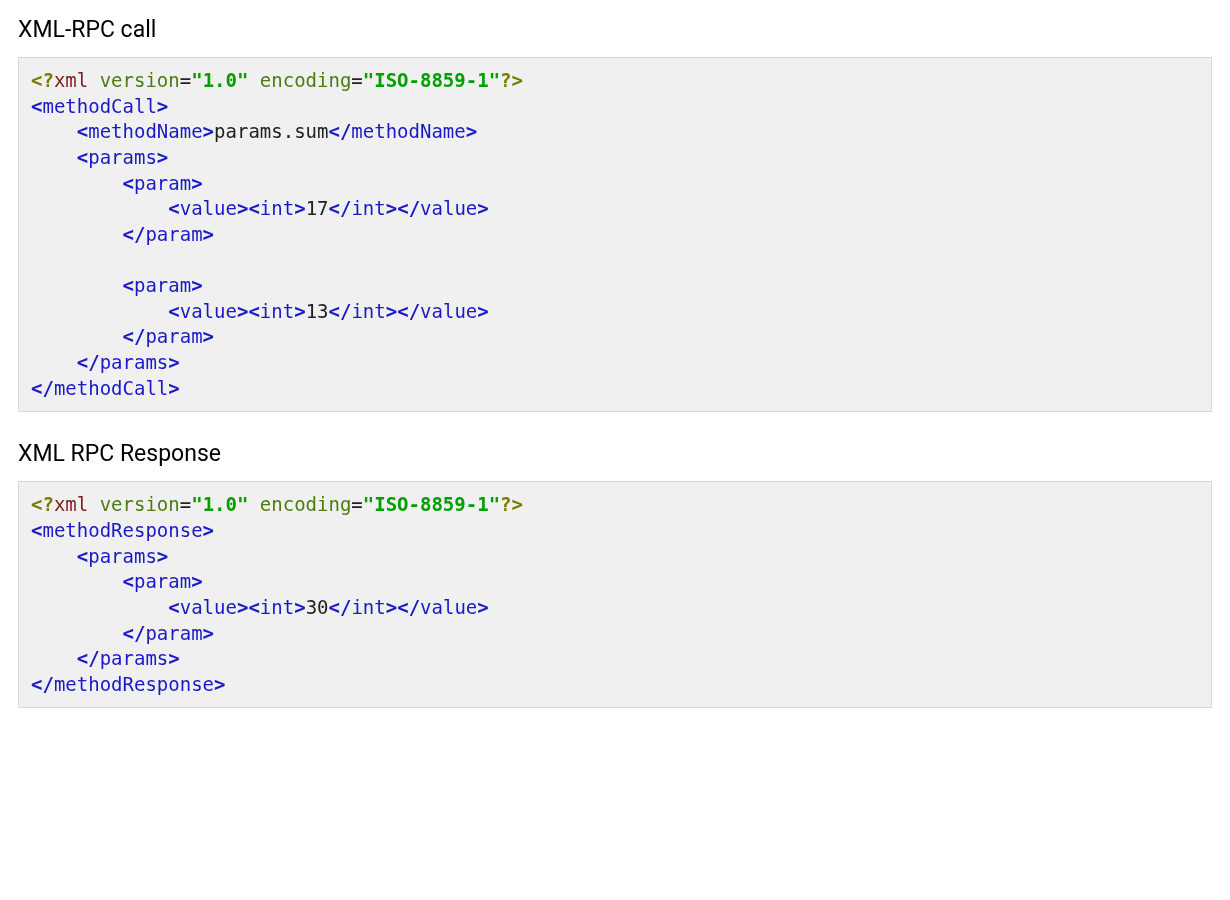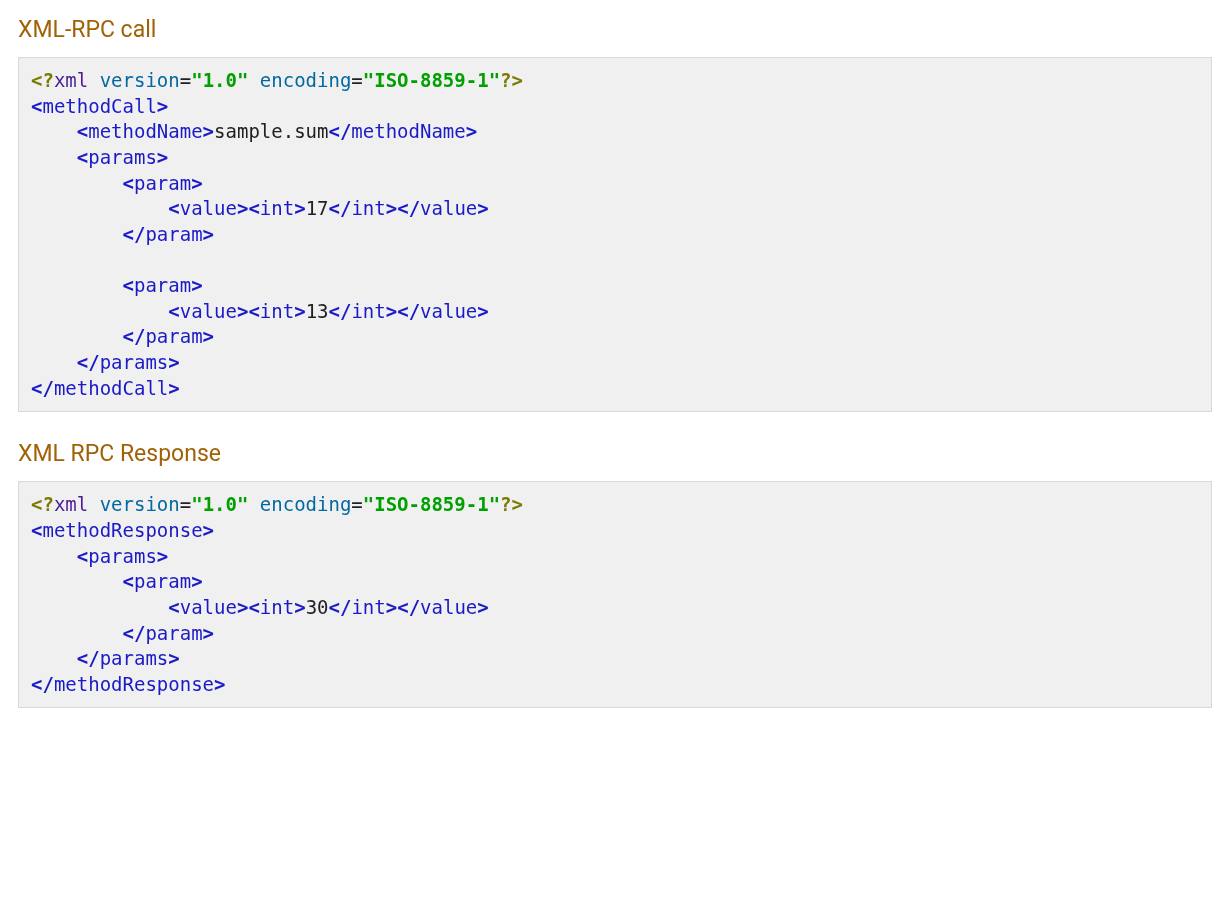--- a/index.html
+++ b/index.html
@@ -8,52 +8,52 @@
       background: #fff;
       color: #202122;
       padding: 16px 18px;
       font-size: 17px;
       width: 1230px;
     }
     h2.section-title {
       font-size: 23px;
       font-weight: 400;
       margin-bottom: 14px;
-      color: #a16207;
+      color: #000000;
     }
     pre.codeblock {
       background: #f0f0f0;
       border: 1px solid #d8d8d8;
       padding: 10px 12px;
       font-family: "DejaVu Sans Mono", Menlo, Consolas, "Liberation Mono", monospace;
       font-size: 19px;
       line-height: 1.35;
       white-space: pre;
       overflow: auto;
       margin-bottom: 28px;
       color: #202122;
     }
     
     .pi       { color: #7a7a00; font-weight: bold; }   
-    .pi-name  { color: #4c1d95; text-align: center; }
-    .attr     { color: #0369a1; }
+    .pi-name  { color: #7f1d1d; text-align: center; }
+    .attr     { color: #4d7c0f; }
     .attrval  { color: #00a000; font-weight: bold; }
     .eq       { color: #202122; }
     .tag-b    { color: #1a1ac7; font-weight: bold; }   
     .tag-n    { color: #1a1ac7; font-weight: normal; }   
     .text     { color: #202122; }
   </style>
 </head>
 <body>
 
 <h2 class="section-title">XML-RPC call</h2>
 
 <pre class="codeblock"><span class="pi">&lt;?</span><span class="pi-name">xml</span><span class="attr"> version</span><span class="eq">=</span><span class="attrval">"1.0"</span><span class="attr"> encoding</span><span class="eq">=</span><span class="attrval">"ISO-8859-1"</span><span class="pi">?&gt;</span>
 <span class="tag-b">&lt;</span><span class="tag-n">methodCall</span><span class="tag-b">&gt;</span>
-<span>    </span><span class="tag-b">&lt;</span><span class="tag-n">methodName</span><span class="tag-b">&gt;</span><span class="text">sample.sum</span><span class="tag-b">&lt;/</span><span class="tag-n">methodName</span><span class="tag-b">&gt;</span>
+<span>    </span><span class="tag-b">&lt;</span><span class="tag-n">methodName</span><span class="tag-b">&gt;</span><span class="text">params.sum</span><span class="tag-b">&lt;/</span><span class="tag-n">methodName</span><span class="tag-b">&gt;</span>
 <span>    </span><span class="tag-b">&lt;</span><span class="tag-n">params</span><span class="tag-b">&gt;</span>
 <span>        </span><span class="tag-b">&lt;</span><span class="tag-n">param</span><span class="tag-b">&gt;</span>
 <span>            </span><span class="tag-b">&lt;</span><span class="tag-n">value</span><span class="tag-b">&gt;</span><span class="tag-b">&lt;</span><span class="tag-n">int</span><span class="tag-b">&gt;</span><span class="text">17</span><span class="tag-b">&lt;/</span><span class="tag-n">int</span><span class="tag-b">&gt;</span><span class="tag-b">&lt;/</span><span class="tag-n">value</span><span class="tag-b">&gt;</span>
 <span>        </span><span class="tag-b">&lt;/</span><span class="tag-n">param</span><span class="tag-b">&gt;</span>
 <span> </span>
 <span>        </span><span class="tag-b">&lt;</span><span class="tag-n">param</span><span class="tag-b">&gt;</span>
 <span>            </span><span class="tag-b">&lt;</span><span class="tag-n">value</span><span class="tag-b">&gt;</span><span class="tag-b">&lt;</span><span class="tag-n">int</span><span class="tag-b">&gt;</span><span class="text">13</span><span class="tag-b">&lt;/</span><span class="tag-n">int</span><span class="tag-b">&gt;</span><span class="tag-b">&lt;/</span><span class="tag-n">value</span><span class="tag-b">&gt;</span>
 <span>        </span><span class="tag-b">&lt;/</span><span class="tag-n">param</span><span class="tag-b">&gt;</span>
 <span>    </span><span class="tag-b">&lt;/</span><span class="tag-n">params</span><span class="tag-b">&gt;</span>
 <span class="tag-b">&lt;/</span><span class="tag-n">methodCall</span><span class="tag-b">&gt;</span></pre>

